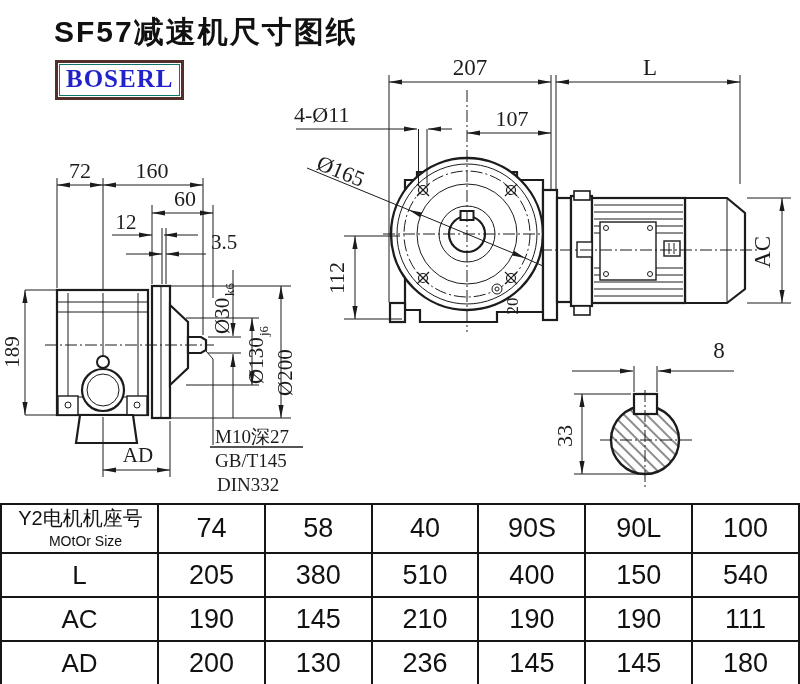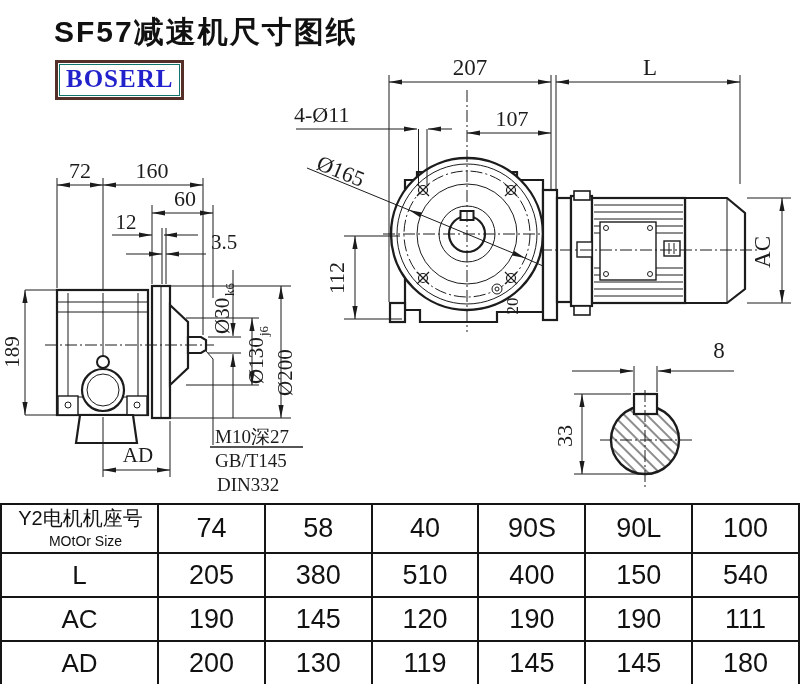--- a/index.html
+++ b/index.html
@@ -267,30 +267,30 @@
       <td>380</td>
       <td>510</td>
       <td>400</td>
       <td>150</td>
       <td>540</td>
     </tr>
     <tr>
       <td class="rowlabel">AC</td>
       <td>190</td>
       <td>145</td>
-      <td>120</td>
+      <td>210</td>
       <td>190</td>
       <td>190</td>
       <td>111</td>
     </tr>
     <tr>
       <td class="rowlabel">AD</td>
       <td>200</td>
       <td>130</td>
-      <td>119</td>
+      <td>236</td>
       <td>145</td>
       <td>145</td>
       <td>180</td>
     </tr>
   </tbody>
 </table>
 
 </div>
 
 </body></html>

